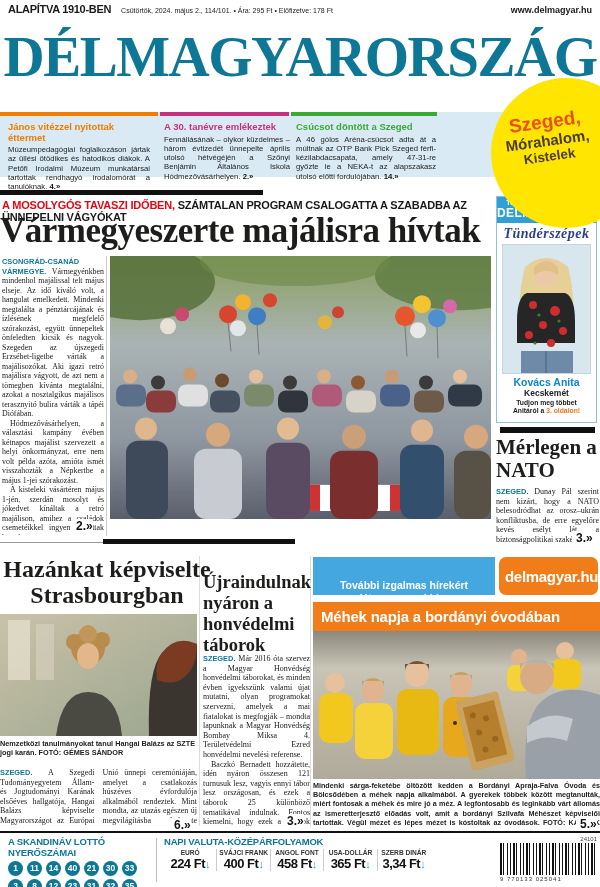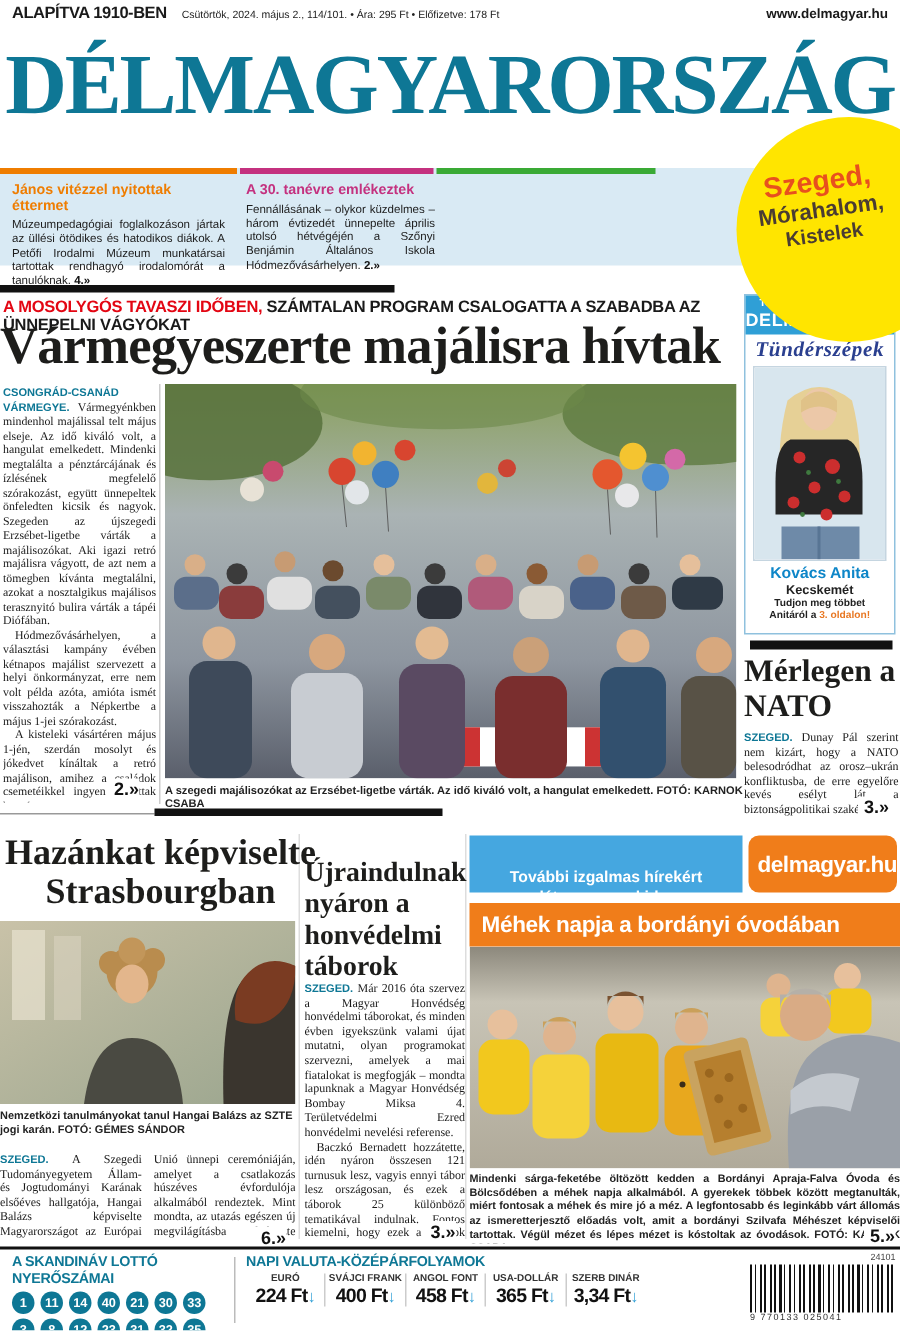--- a/index.html
+++ b/index.html
@@ -143,20 +143,25 @@
     <div class="teaser t1">
       <h3>János vitézzel nyitottak éttermet</h3>
       <p><span>Múzeumpedagógiai foglalkozáson jártak az üllési ötödikes és hatodikos diákok. A Petőfi Irodalmi Múzeum munkatársai tartottak rendhagyó irodalomórát a tanulóknak.</span>
          <span class="tpage">4.»</span></p>
     </div>
     <div class="teaser t2">
       <h3>A 30. tanévre emlékeztek</h3>
       <p><span>Fennállásának – olykor küzdelmes – három évtizedét ünnepelte április utolsó hétvégéjén a Szőnyi Benjámin Általános Iskola Hódmezővásárhelyen.</span>
          <span class="tpage">2.»</span></p>
     </div>
+    <div class="teaser t3">
+      <h3>Csúcsot döntött a Szeged</h3>
+      <p><span>A 46 gólos Aréna-csúcsot adta át a múltnak az OTP Bank Pick Szeged férfi-kézilabdacsapata, amely 47-31-re győzte le a NEKA-t az alapszakasz utolsó előtti fordulójában.</span>
+         <span class="tpage">14.»</span></p>
+    </div>
   </div>
 
   <div class="badge">
     <div class="badge-inner">
       <div class="badge-l1">Szeged,</div>
       <div class="badge-l2">Mórahalom,</div>
       <div class="badge-l3">Kistelek</div>
     </div>
   </div>
 
@@ -253,21 +258,20 @@
           <rect x="156" y="186" width="44" height="76" rx="12" fill="#5a4a62"></rect>
         <circle cx="244" cy="180" r="12" fill="#caa079"></circle>
           <rect x="220" y="194" width="48" height="68" rx="12" fill="#7a2e2e"></rect>
         <circle cx="312" cy="174" r="11" fill="#e0b68e"></circle>
           <rect x="290" y="188" width="44" height="74" rx="12" fill="#32506e"></rect>
         <circle cx="366" cy="180" r="12" fill="#d7a87e"></circle>
           <rect x="344" y="194" width="37" height="68" rx="12" fill="#585246"></rect>
       </g>
     </svg>
   </div>
-  <div class="maincap">A szegedi majálisozókat az Erzsébet-ligetbe várták. Az idő kiváló volt, a hangulat emelkedett. FOTÓ: KARNOK CSABA</div>
   <div class="rule-thin"></div>
   <div class="bar bar2"></div>
 
   <div class="promo">
     <div class="promo-head">
       <span class="ph1">További képek és írások:</span>
       <span class="ph2">DELMAGYAR.HU</span>
     </div>
     <div class="script">Tündérszépek</div>
     <div class="modelphoto">

